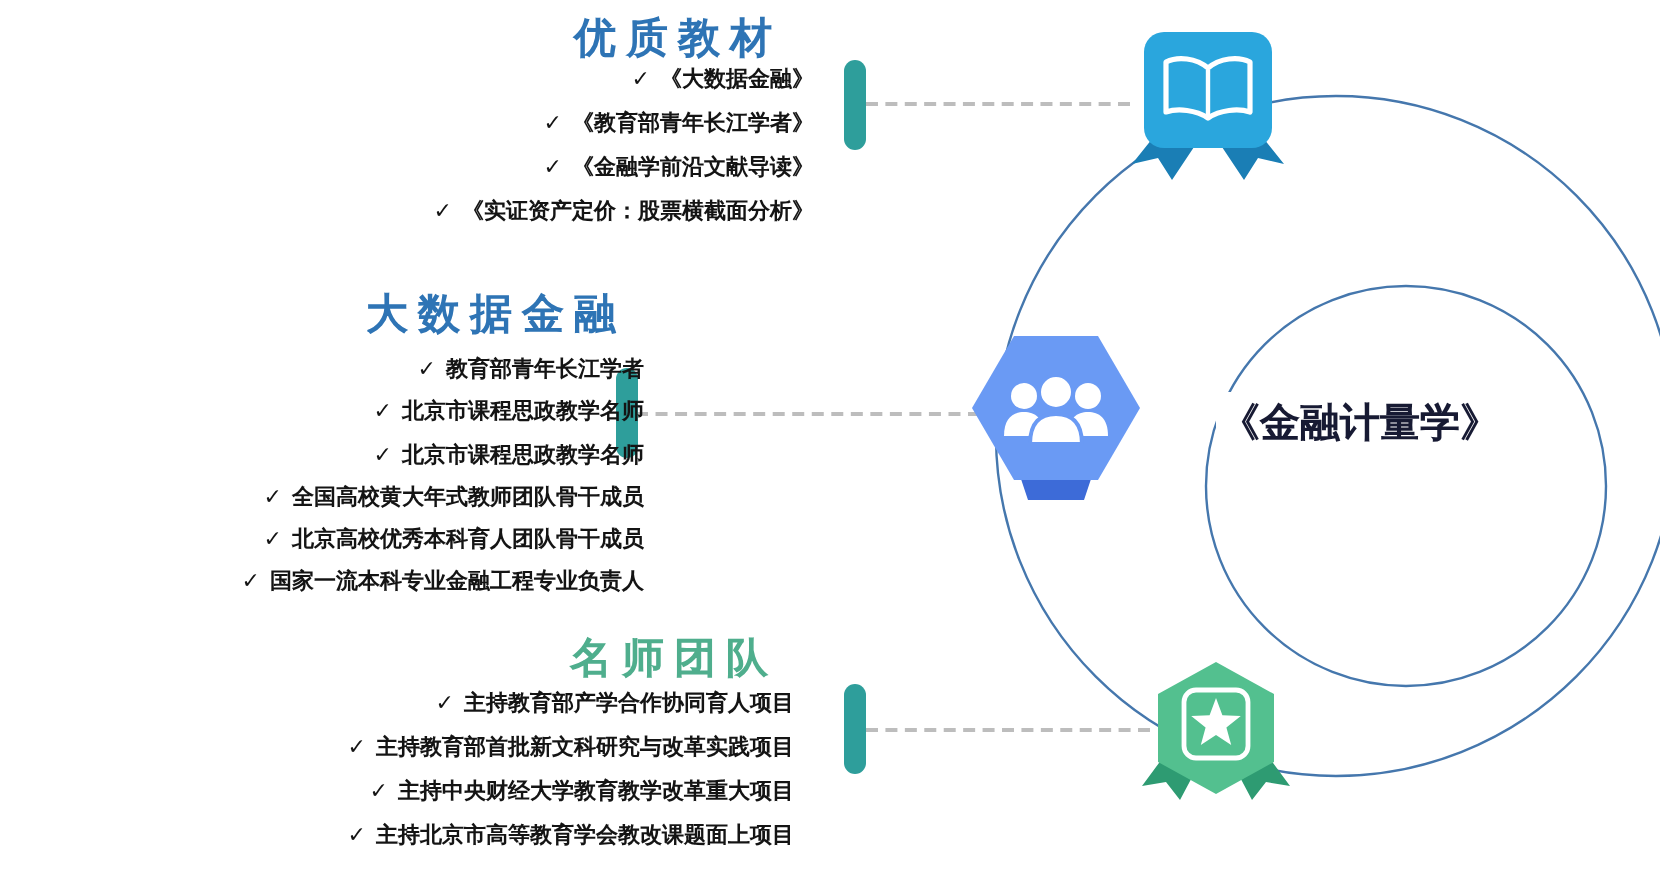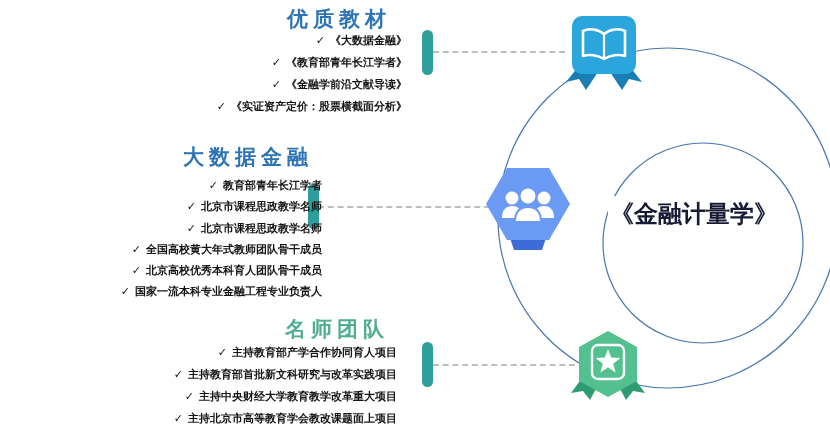--- a/index.html
+++ b/index.html
@@ -11,21 +11,21 @@
   .h-green{color:#4FAE8D;}
   .list{position:absolute;z-index:6;text-align:right;}
   .item{font-size:11px;font-weight:bold;color:#141414;white-space:nowrap;}
   .list-1 .item{line-height:22px;}
   .list-2 .item{line-height:21.3px;}
   .list-3 .item{line-height:22px;}
   .check{display:inline-block;margin-right:5px;}
   .pill{position:absolute;z-index:4;width:11px;height:45px;border-radius:5.5px;background:#2E9E9B;}
   .dash{position:absolute;z-index:2;height:0;border-top:2px dashed #BDBDBD;}
   .icon{position:absolute;z-index:5;}
-  .title{position:absolute;z-index:7;left:608px;top:196px;font-size:24px;font-weight:bold;color:#171A33;background:#fff;padding:2px 2px;white-space:nowrap;}
+  .title{position:absolute;z-index:7;left:608px;top:196px;font-size:20px;font-weight:bold;color:#171A33;background:#fff;padding:2px 2px;white-space:nowrap;}
 </style>
 </head>
 <body>
 
 <div class="canvas">
 
   <svg class="circles" width="830" height="448" viewBox="0 0 830 448">
     <circle cx="668" cy="218" r="170" fill="none" stroke="#4577AD" stroke-width="1.2"></circle>
     <circle cx="703" cy="243" r="100" fill="none" stroke="#4577AD" stroke-width="1.2"></circle>
   </svg>

